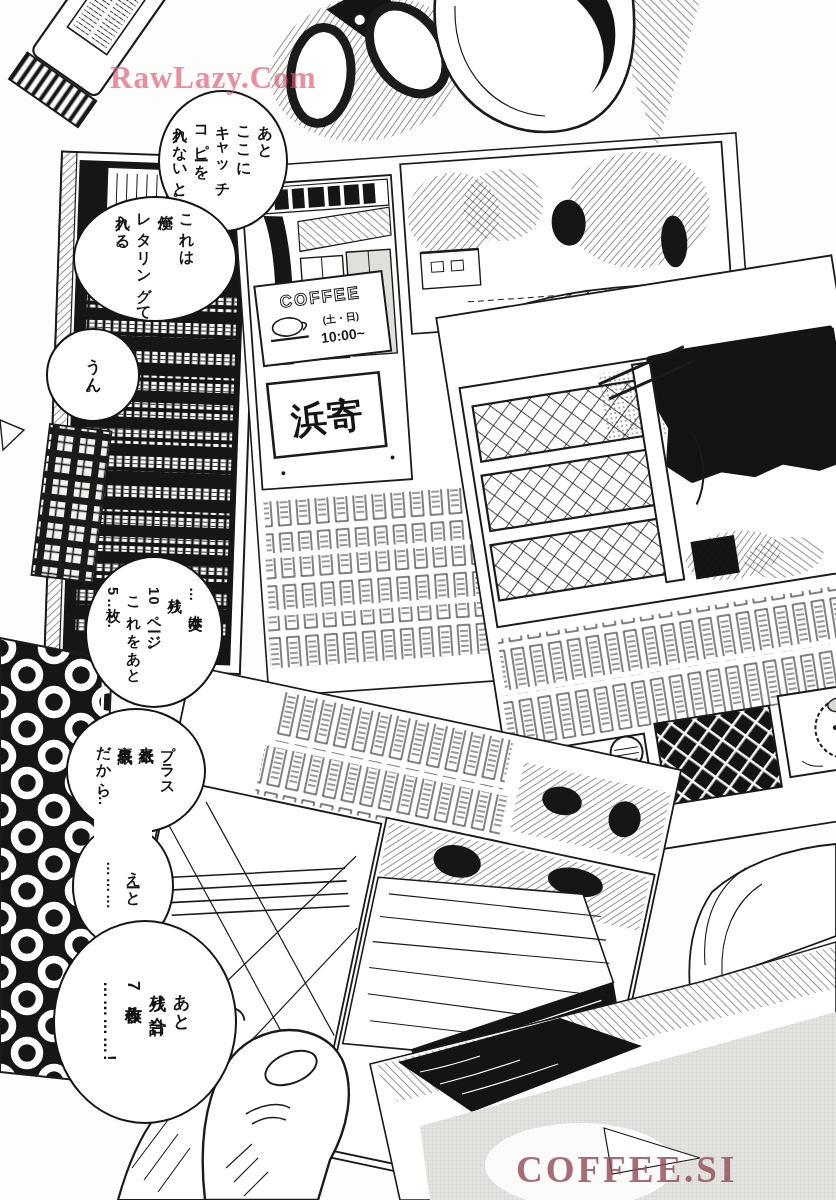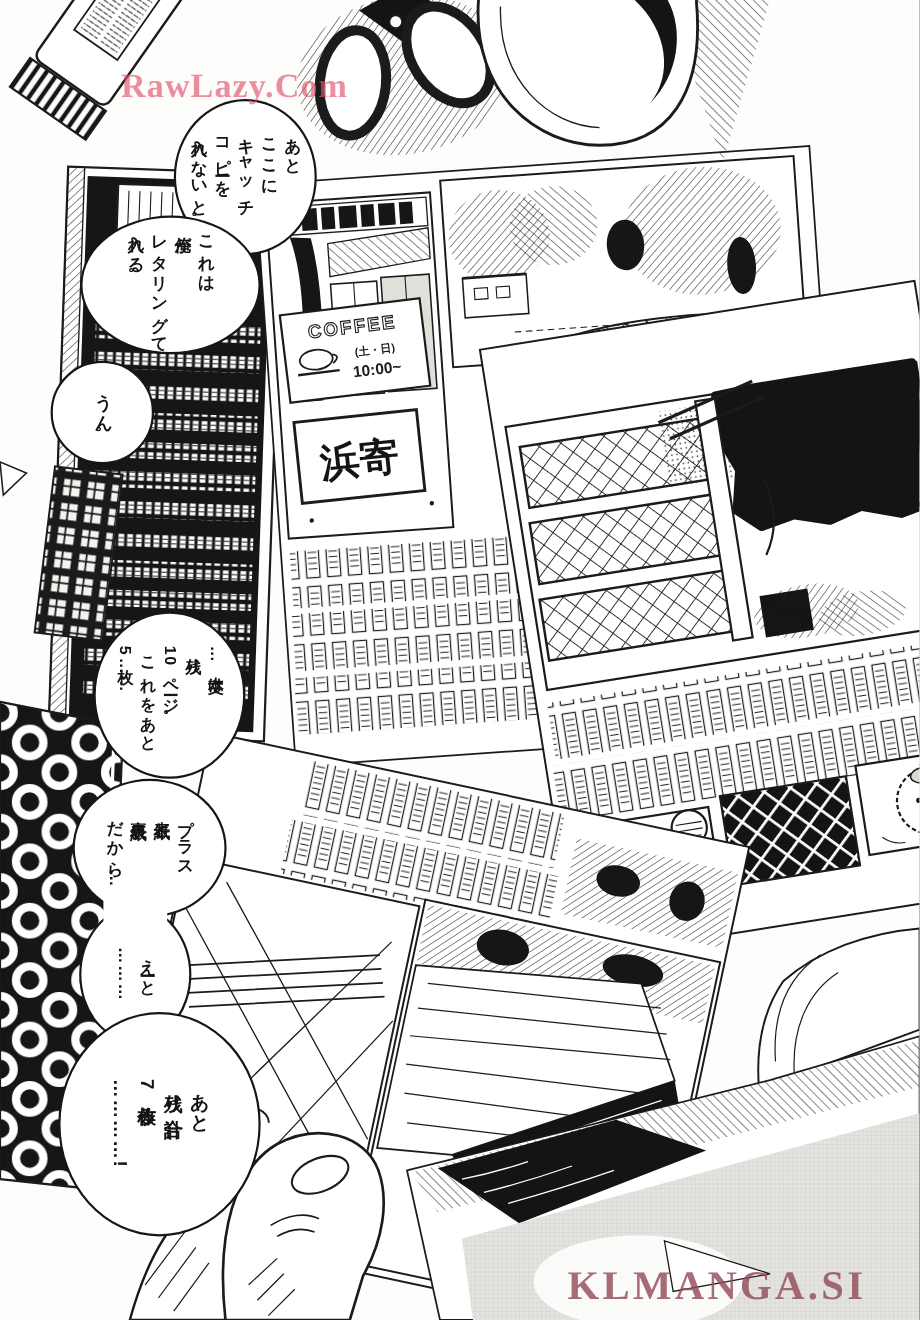--- a/index.html
+++ b/index.html
@@ -390,15 +390,15 @@
 <div class="joint" style="left:94px;top:818px;width:58px;height:26px;"></div>
 
 <div class="bubble" style="left:53px;top:920px;width:184px;height:204px;">
   <div class="vtext" style="font-size:17px;">あと
 残り合計
 7枚作る
 …………!</div>
 </div>
 
 <div class="wm-top">RawLazy.Com</div>
-<div class="wm-bottom">KLMANGA.SI</div>
+<div class="wm-bottom">COFFEE.SI</div>
 
 </div>
 
 </body></html>

